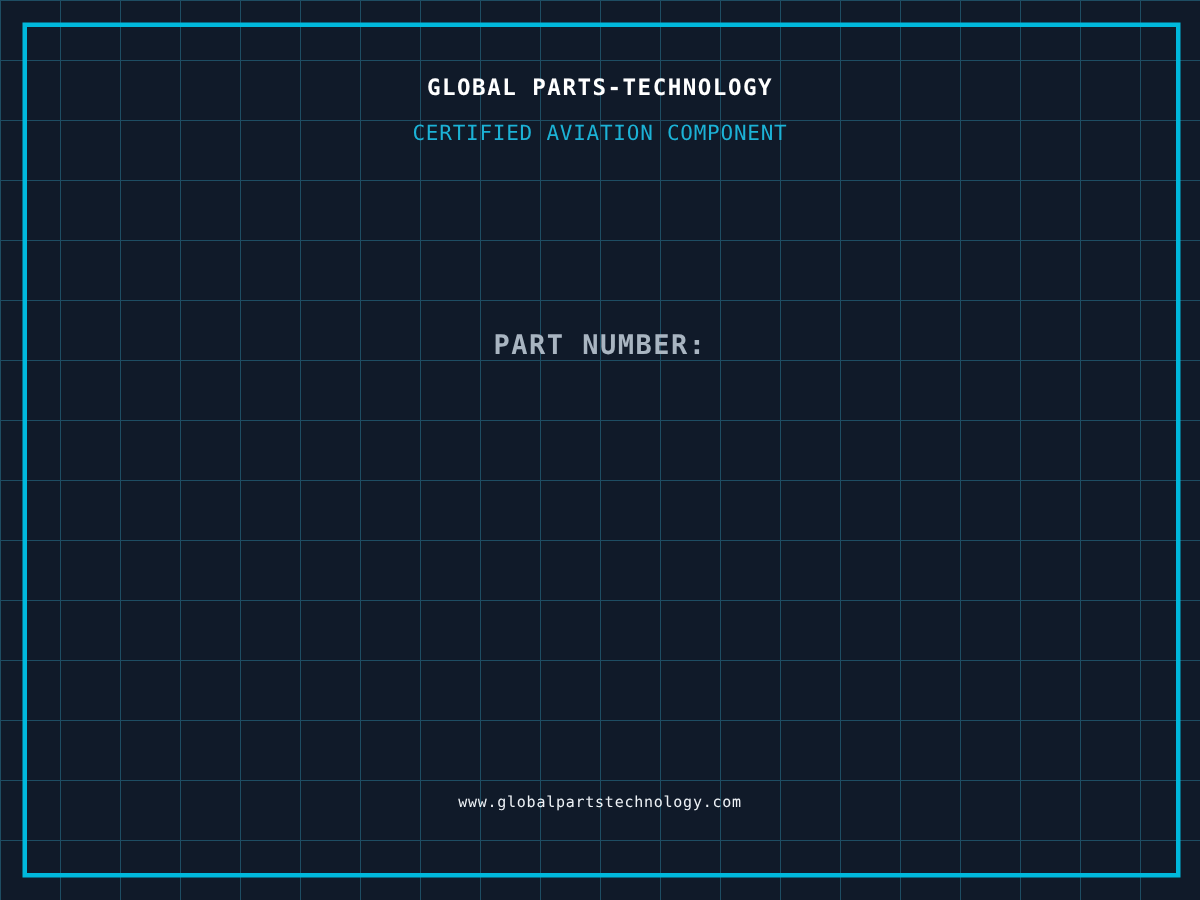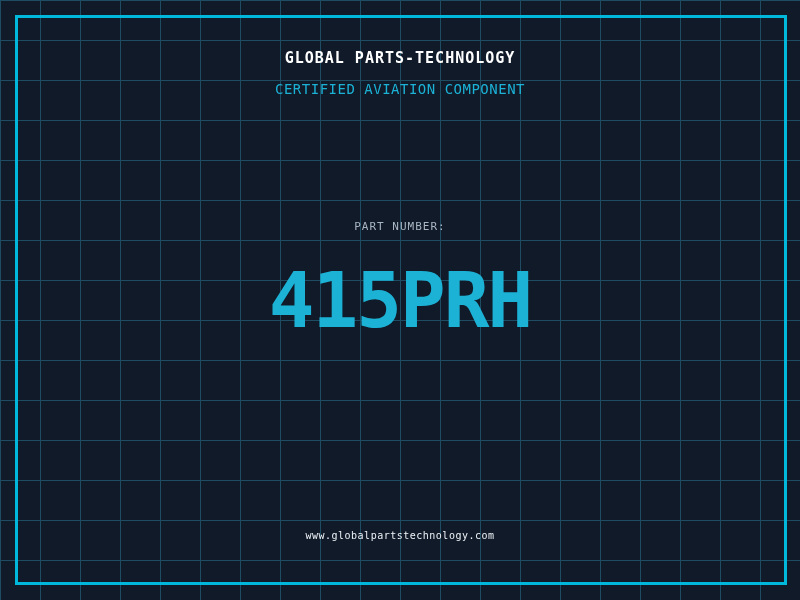--- a/index.html
+++ b/index.html
@@ -51,23 +51,24 @@
 
   .subtitle {
     top: 81px;
     font-size: 14px;
     letter-spacing: 0.5px;
     color: var(--accent-cyan);
   }
 
   .part-label {
     top: 220px;
-    font-size: 11px;
+    font-size: 18px;
     letter-spacing: 1px;
     color: var(--label-gray);
+    font-weight: bold;
   }
 
   .part-number {
     top: 263px;
     font-size: 76px;
     font-weight: bold;
     line-height: 1;
     letter-spacing: -2px;
     color: var(--accent-cyan);
   }
@@ -84,16 +85,15 @@
 
 <div class="screen">
   <div class="frame"></div>
 
   <div class="centered subtitle">CERTIFIED AVIATION COMPONENT</div>
 
   <div class="centered title">GLOBAL PARTS-TECHNOLOGY</div>
 
   <div class="centered part-label">PART NUMBER:</div>
 
-  <div class="centered part-number">415PRH</div>
 
   <div class="centered website">www.globalpartstechnology.com</div>
 </div>
 
 </body></html>

